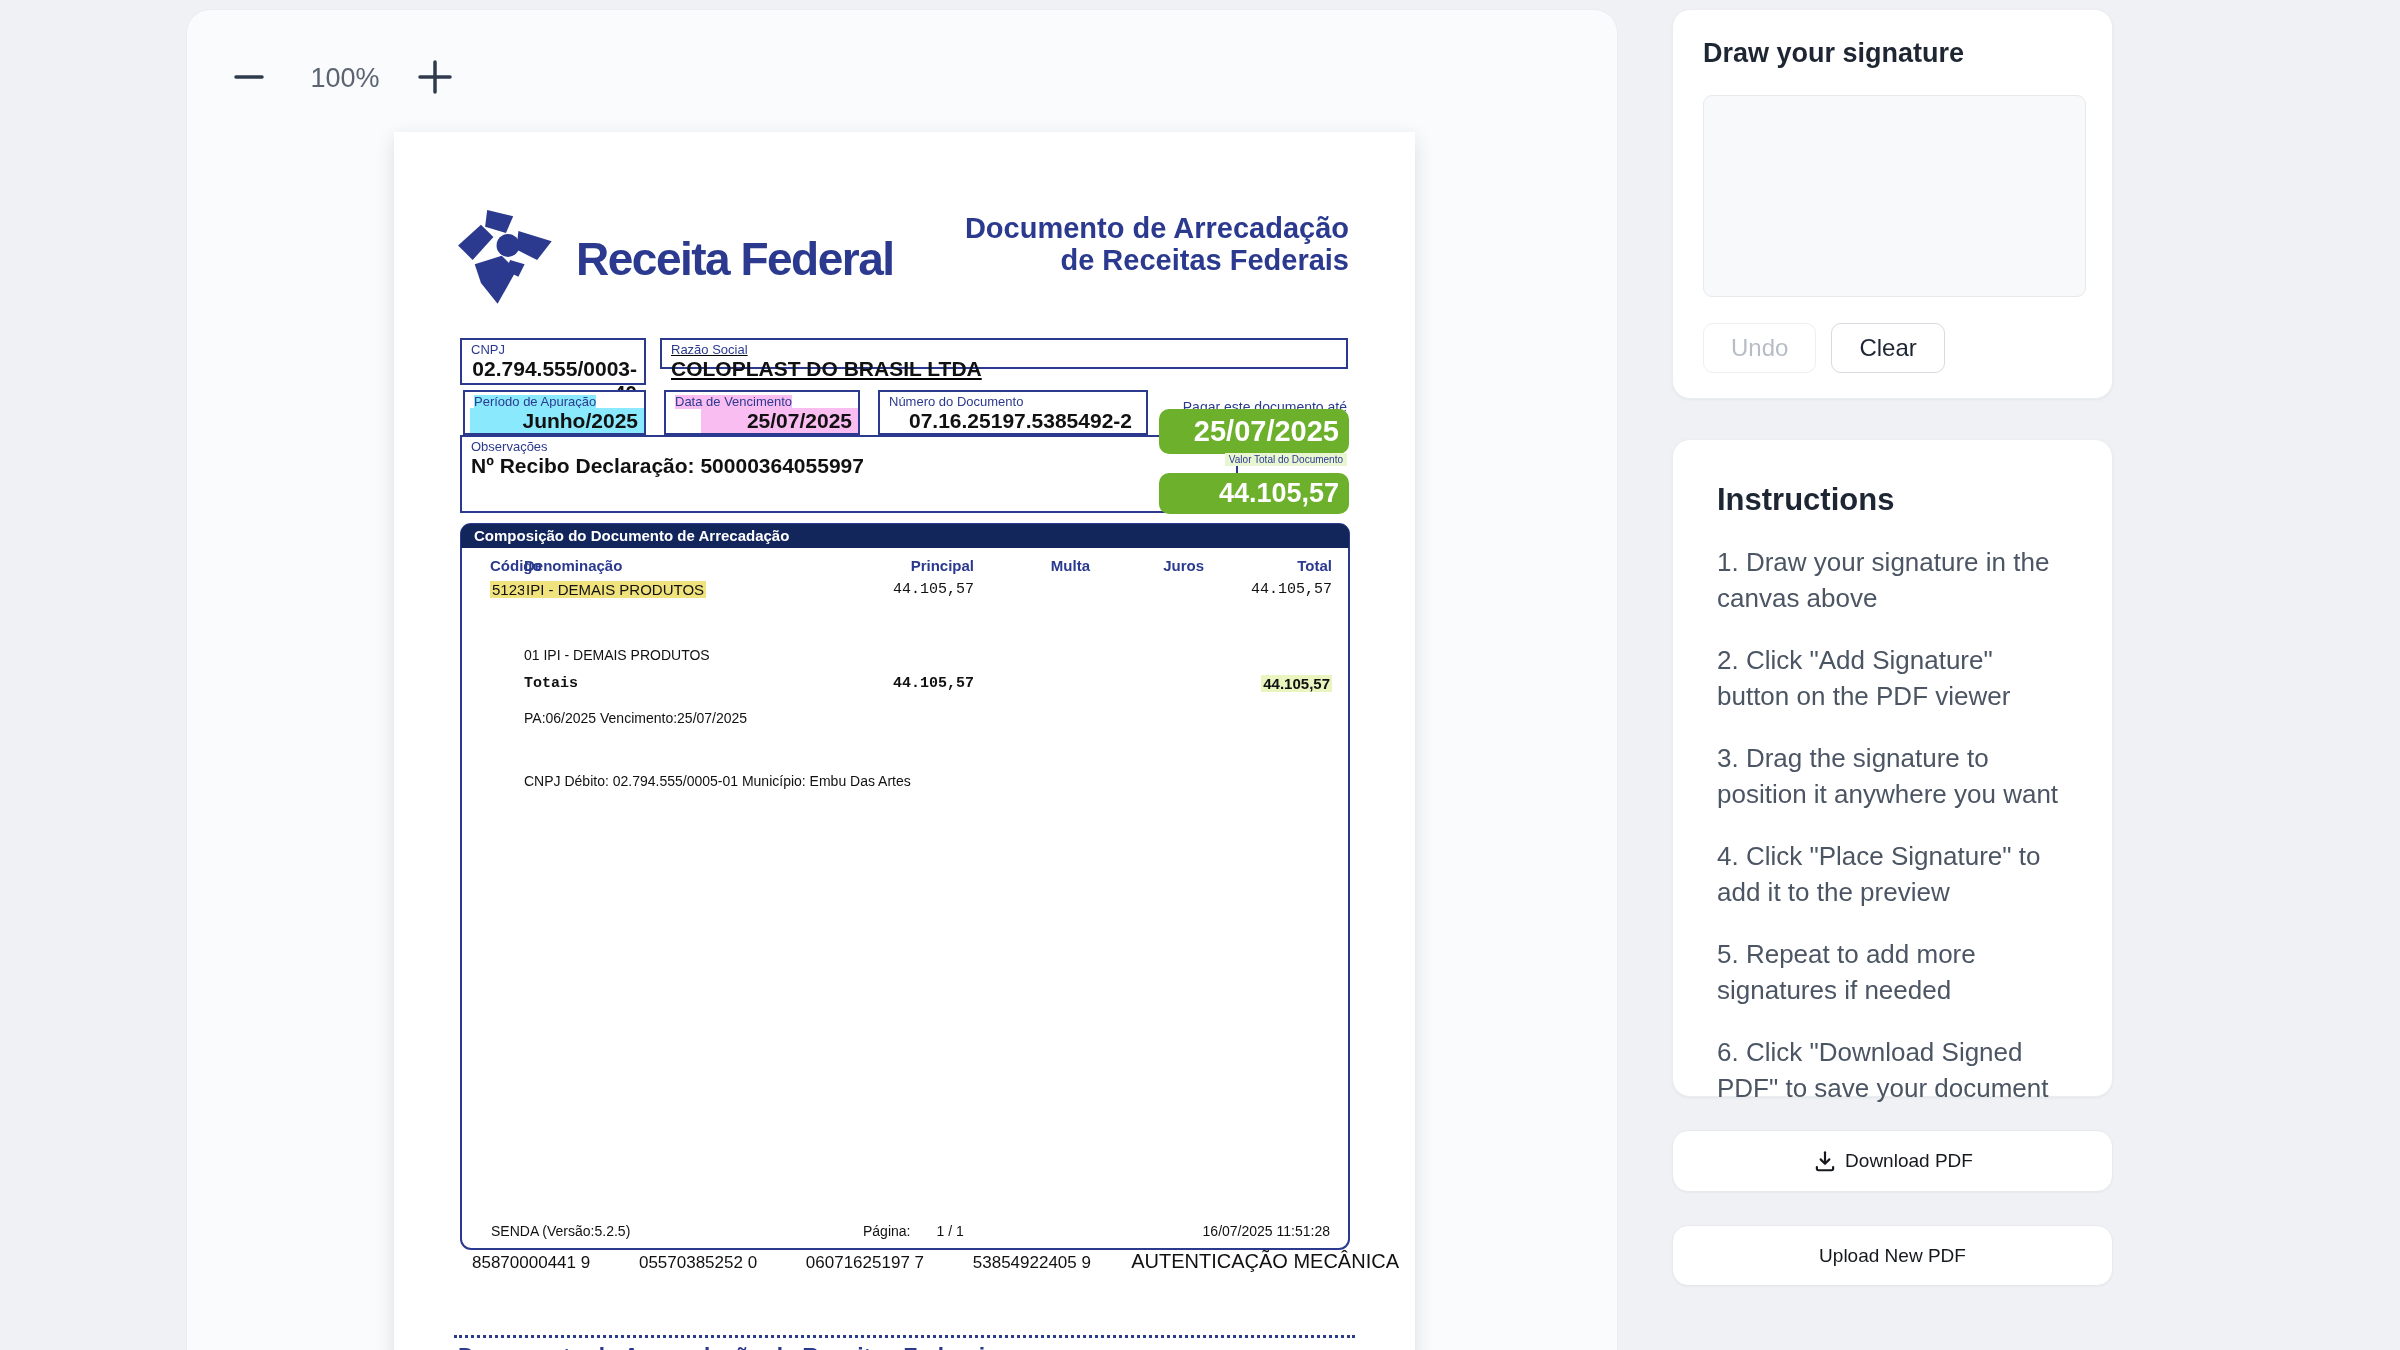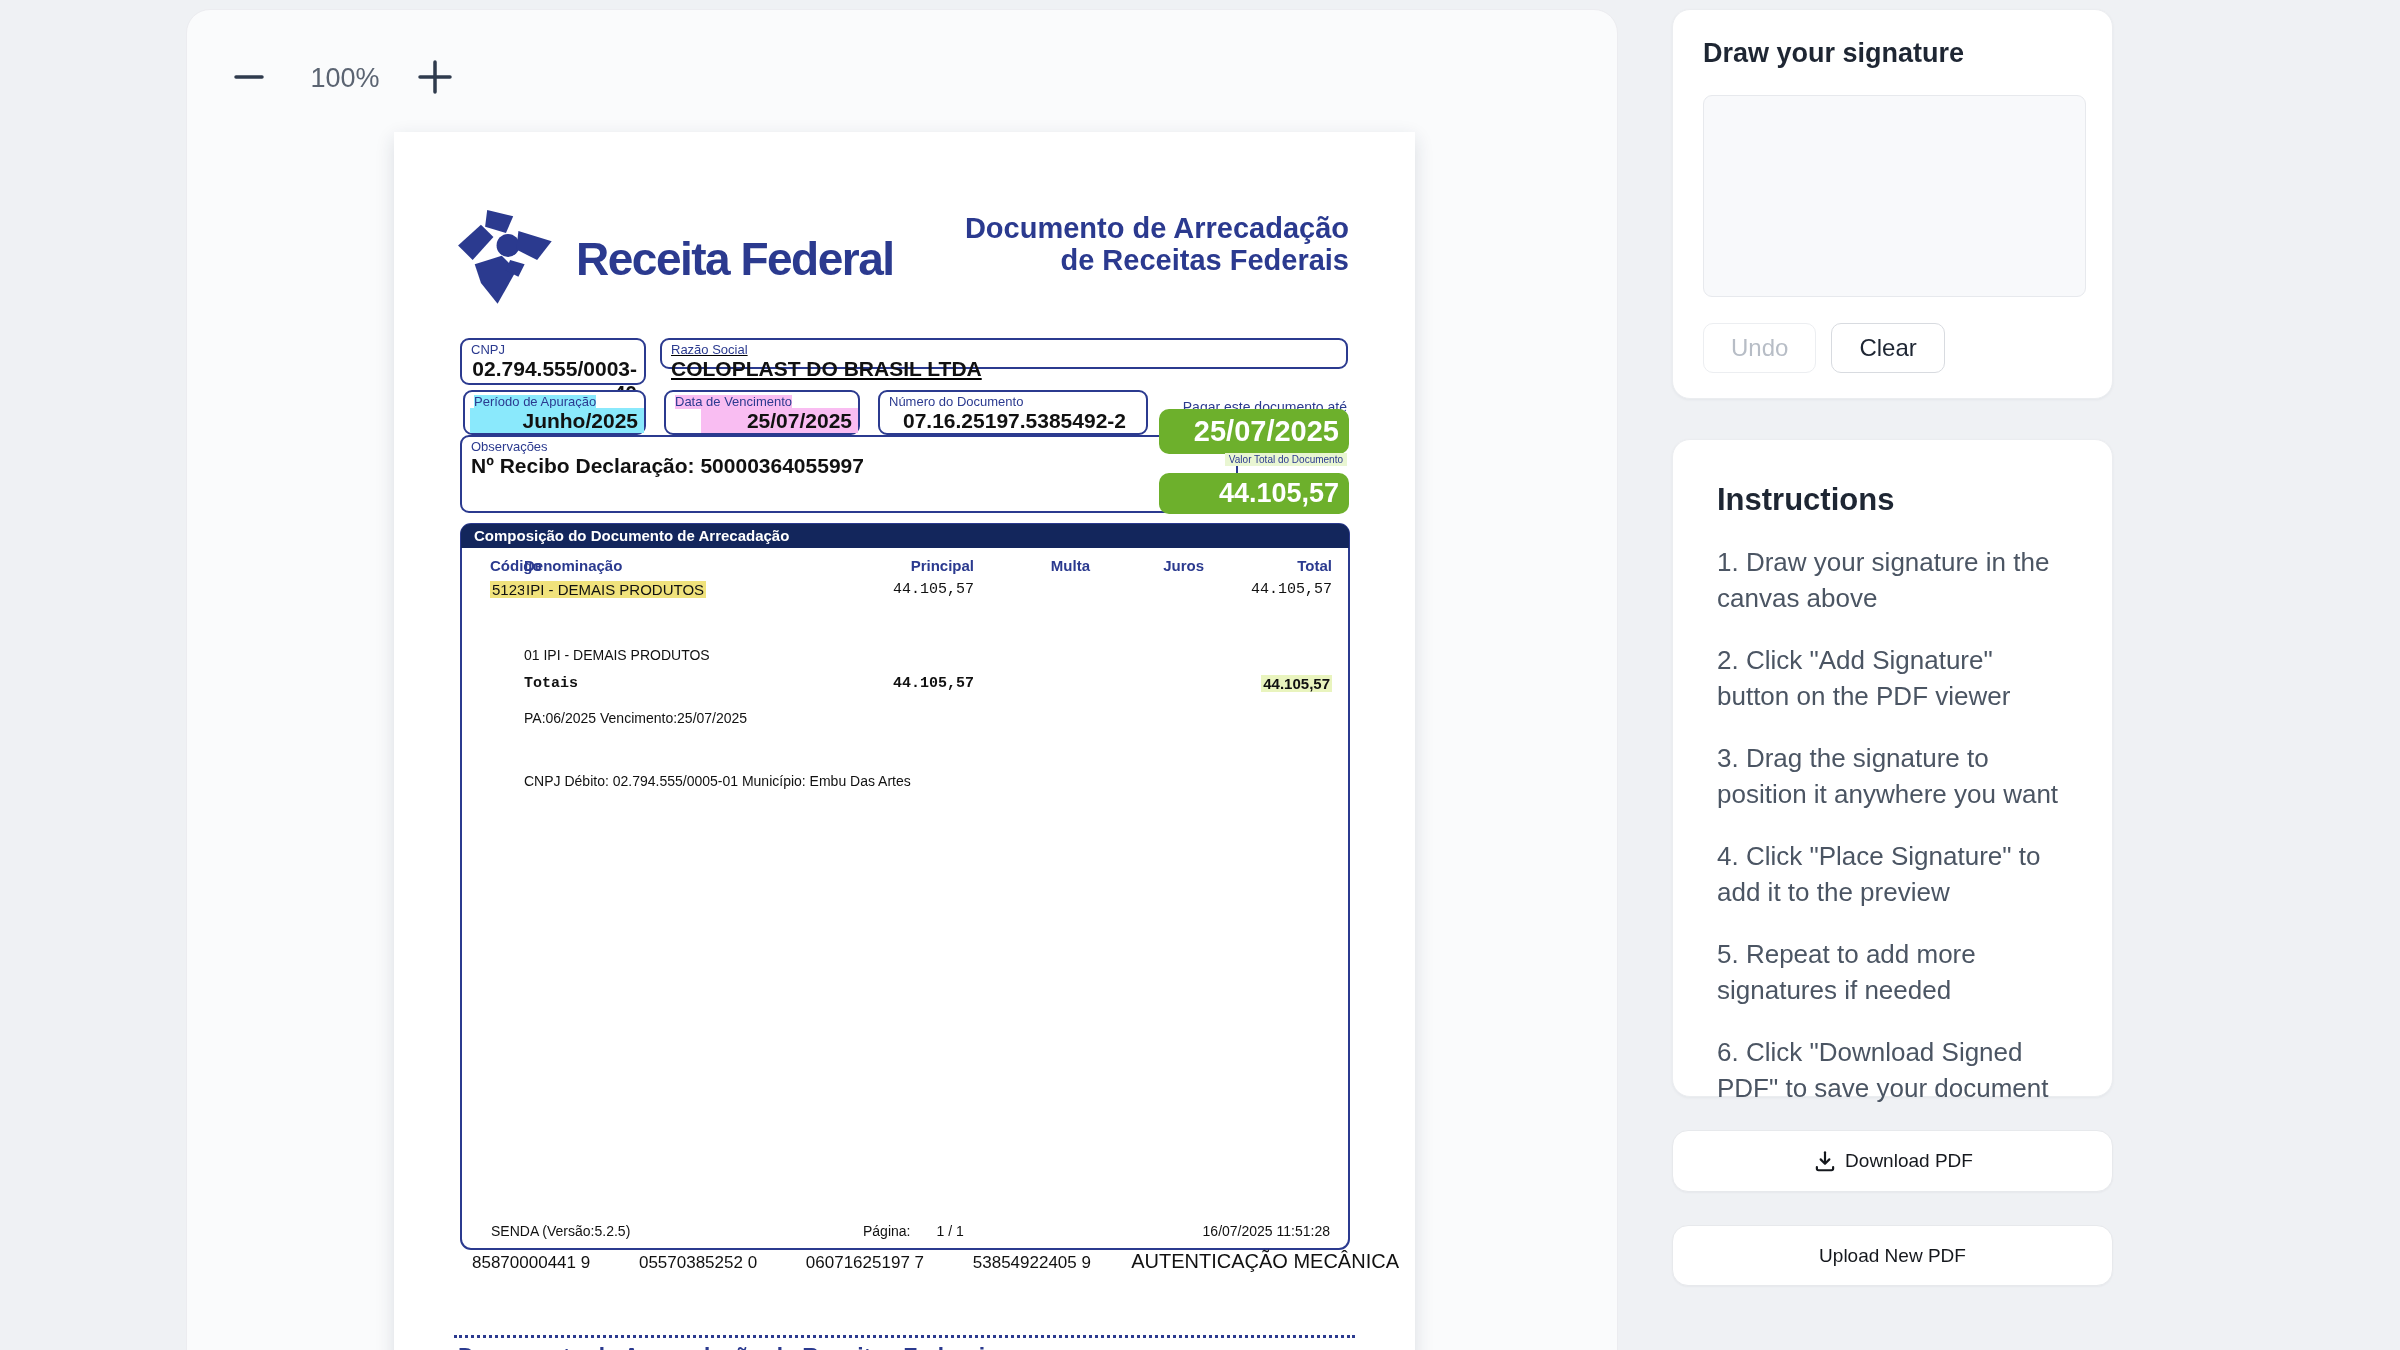--- a/index.html
+++ b/index.html
@@ -26,38 +26,38 @@
     box-shadow:0 6px 18px rgba(30,40,70,.14);}
   .page *{font-family:"Liberation Sans",sans-serif;}
 
   .logo{position:absolute;left:55px;top:76px;width:118px;height:104px;}
   .logo svg{width:100%;height:100%;}
   .logo-text{position:absolute;left:182px;top:100px;font-size:46px;font-weight:700;
     letter-spacing:-1.5px;color:var(--navy);}
   .doc-title{position:absolute;right:66px;top:80px;text-align:right;color:var(--navy);
     font-size:29px;font-weight:700;line-height:32px;}
 
-  .fbox{position:absolute;border:2px solid var(--navy);border-radius:9px;background:#fff;}
+  .fbox{position:absolute;border:2px solid var(--navy);border-radius:0;background:#fff;}
   .fbox .flabel{display:block;font-size:13px;color:var(--navy);margin:3px 0 0 9px;line-height:14px;}
   .fbox .fvalue{display:block;font-size:21px;font-weight:700;color:#111;line-height:24px;}
   .hl-cyan{background:var(--cyan);}
   .hl-pink{background:var(--pink);}
 
   .box-cnpj{left:66px;top:206px;width:186px;height:47px;}
   .box-cnpj .fvalue{text-align:right;padding-right:7px;}
   .box-razao{left:266px;top:206px;width:688px;height:31px;text-decoration:underline;}
   .box-razao .fvalue{padding-left:9px;}
   .box-periodo{left:69px;top:258px;width:183px;height:45px;}
   .box-periodo .fvalue{text-align:right;}
   .box-periodo .fvalue span{padding:1px 6px 1px 52px;}
   .box-venc{left:270px;top:258px;width:196px;height:45px;}
   .box-venc .fvalue{text-align:right;}
   .box-venc .fvalue span{padding:1px 6px 1px 46px;}
   .box-numero{left:484px;top:258px;width:270px;height:45px;}
-  .box-numero .fvalue{text-align:right;padding-right:20px;}
+  .box-numero .fvalue{text-align:right;padding-right:14px;}
   .box-obs{left:66px;top:303px;width:778px;height:78px;}
   .box-obs .fvalue{padding-left:9px;}
   .flabel-inline{display:inline-block;}
 
   .pay-label{position:absolute;right:68px;top:267px;font-size:14px;color:var(--navy);}
   .badge{position:absolute;right:66px;width:190px;background:var(--green);border-radius:10px;
     color:#fff;font-weight:700;text-align:right;}
   .badge-date{top:277px;height:45px;font-size:29px;line-height:45px;padding-right:10px;}
   .total-label{position:absolute;right:68px;top:322px;font-size:10px;color:var(--navy);}
   .total-label span{background:var(--pale-green);padding:1px 4px;}

